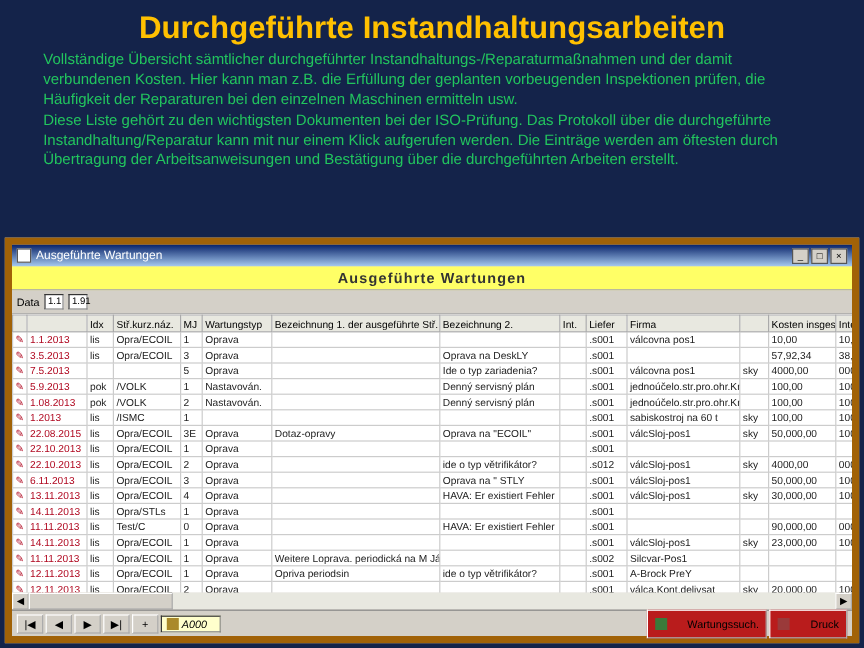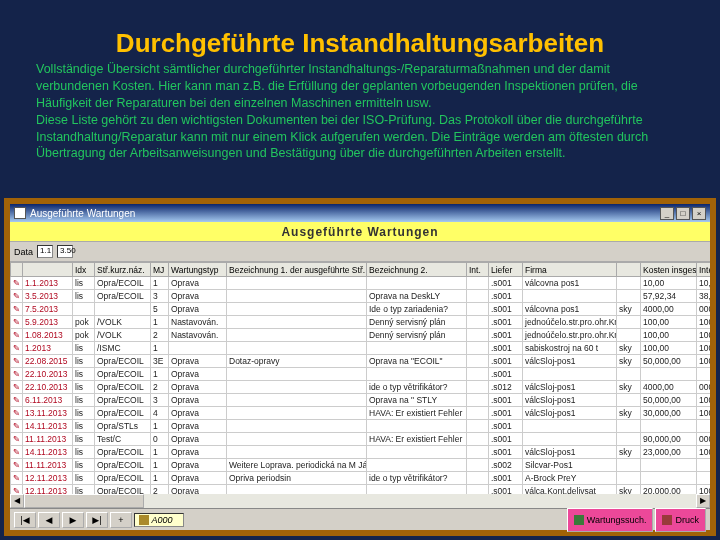--- a/index.html
+++ b/index.html
@@ -1,18 +1,18 @@
 <!DOCTYPE html>
 <html><head>
 <meta charset="utf-8">
 <style>
   * { box-sizing: border-box; margin: 0; padding: 0; }
   html, body { width: 720px; height: 540px; overflow: hidden; font-family: Arial, sans-serif; }
   body { background: #14234a; }
-  .slide-title { color: #ffc000; font-size: 26px; font-weight: bold; text-align: center; padding: 8px 30px 2px; margin-top: 20px; }
+  .slide-title { color: #ffc000; font-size: 26px; font-weight: bold; text-align: center; padding: 8px 30px 2px; }
   .slide-body { color: #22c55e; font-size: 12.5px; line-height: 1.35; padding: 0 36px 6px; }
   .app-window { position: absolute; left: 4px; right: 4px; top: 198px; bottom: 4px; background: #d4d0c8; border: 6px solid #a16207; }
   .titlebar { height: 18px; background: linear-gradient(#0a246a,#a6caf0); display: flex; align-items: center; padding: 0 4px; }
   .titlebar-icon { width: 12px; height: 12px; background: #fff; border: 1px solid #555; margin-right: 4px; }
   .titlebar-text { color: #fff; font-size: 10px; flex: 1; }
   .win-btn { width: 14px; height: 13px; background: #d4d0c8; border: 1px solid #555; margin-left: 2px; font-size: 8px; text-align: center; line-height: 11px; cursor: pointer; }
   .banner { height: 20px; background: #ffff66; font-size: 12px; font-weight: bold; color: #333; display: flex; align-items: center; justify-content: center; border-bottom: 1px solid #aaa; letter-spacing: 1px; }
   .filter-row { height: 20px; font-size: 9px; display: flex; align-items: center; padding: 0 4px; background: #d4d0c8; border-bottom: 1px solid #aaa; }
   .filter-label { margin-right: 4px; }
   .filter-box { width: 16px; height: 13px; background: #fff; border: 1px inset #888; margin-right: 4px; padding: 0 2px; font-size: 8px; }
@@ -22,21 +22,21 @@
   td { border: 1px solid #ccc; padding: 0 2px; white-space: nowrap; overflow: hidden; height: 13px; color: #222; }
   td.edit { color: #b00820; }
   .scrollbar-h { position: absolute; left: 0; right: 0; bottom: 22px; height: 14px; background: #d8d8d0; display: flex; }
   .sb-btn { width: 14px; height: 14px; background: #d4d0c8; border: 1px outset #fff; font-size: 8px; text-align: center; line-height: 12px; cursor: pointer; }
   .sb-track { flex: 1; background: #e8e8e0; position: relative; }
   .sb-thumb { position: absolute; left: 0; width: 120px; top: 0; bottom: 0; background: #d4d0c8; border: 1px outset #fff; }
   .statusbar { position: absolute; left: 0; right: 0; bottom: 0; height: 22px; background: #d4d0c8; border-top: 1px solid #888; display: flex; align-items: center; font-size: 9px; padding: 0 4px; gap: 2px; }
   .nav-btn { width: 22px; height: 16px; background: #d4d0c8; border: 1px outset #fff; font-size: 9px; text-align: center; line-height: 14px; cursor: pointer; }
   .rec-box { height: 14px; background: #ffffcc; border: 1px inset #888; padding: 0 4px; font-size: 9px; display: flex; align-items: center; min-width: 50px; font-style: italic; }
   .right-btns { margin-left: auto; display: flex; gap: 2px; }
-  .action-btn { height: 24px; padding: 0 6px; background: #ec4899; border: 1px outset #fff; font-size: 9px; display: flex; align-items: center; gap: 3px; cursor: pointer; }
+  .action-btn { height: 24px; padding: 0 6px; background: #b91c1c; border: 1px outset #fff; font-size: 9px; display: flex; align-items: center; gap: 17px; cursor: pointer; }
   .ico { width: 10px; height: 10px; display: inline-block; }
   .ico-g { background: #3a7a3a; } .ico-b { background: #3a5a9a; } .ico-r { background: #9a3a3a; } .ico-y { background: #aa8a2a; }
 </style>
 </head>
 <body>
 
 <h1 class="slide-title">Durchgeführte Instandhaltungsarbeiten</h1>
 <div class="slide-body" id="slide-body">Vollständige Übersicht sämtlicher durchgeführter Instandhaltungs-/Reparaturmaßnahmen und der damit verbundenen Kosten. Hier kann man z.B. die Erfüllung der geplanten vorbeugenden Inspektionen prüfen, die Häufigkeit der Reparaturen bei den einzelnen Maschinen ermitteln usw.<br>Diese Liste gehört zu den wichtigsten Dokumenten bei der ISO-Prüfung. Das Protokoll über die durchgeführte Instandhaltung/Reparatur kann mit nur einem Klick aufgerufen werden. Die Einträge werden am öftesten durch Übertragung der Arbeitsanweisungen und Bestätigung über die durchgeführten Arbeiten erstellt.</div>
 
 <div class="app-window">
@@ -44,21 +44,21 @@
     <span class="titlebar-icon"></span>
     <span class="titlebar-text">Ausgeführte Wartungen</span>
     <span class="win-btn">_</span>
     <span class="win-btn">□</span>
     <span class="win-btn">×</span>
   </div>
   <div class="banner">Ausgeführte Wartungen</div>
   <div class="filter-row">
     <span class="filter-label">Data</span>
     <span class="filter-box">1.1</span>
-    <span class="filter-box">3.50</span>
+    <span class="filter-box">1.91</span>
   </div>
   <div class="grid-wrap">
     <table>
       <colgroup>
         <col style="width:12px">
           <col style="width:50px">
           <col style="width:22px">
           <col style="width:56px">
         <col style="width:18px">
           <col style="width:58px">

